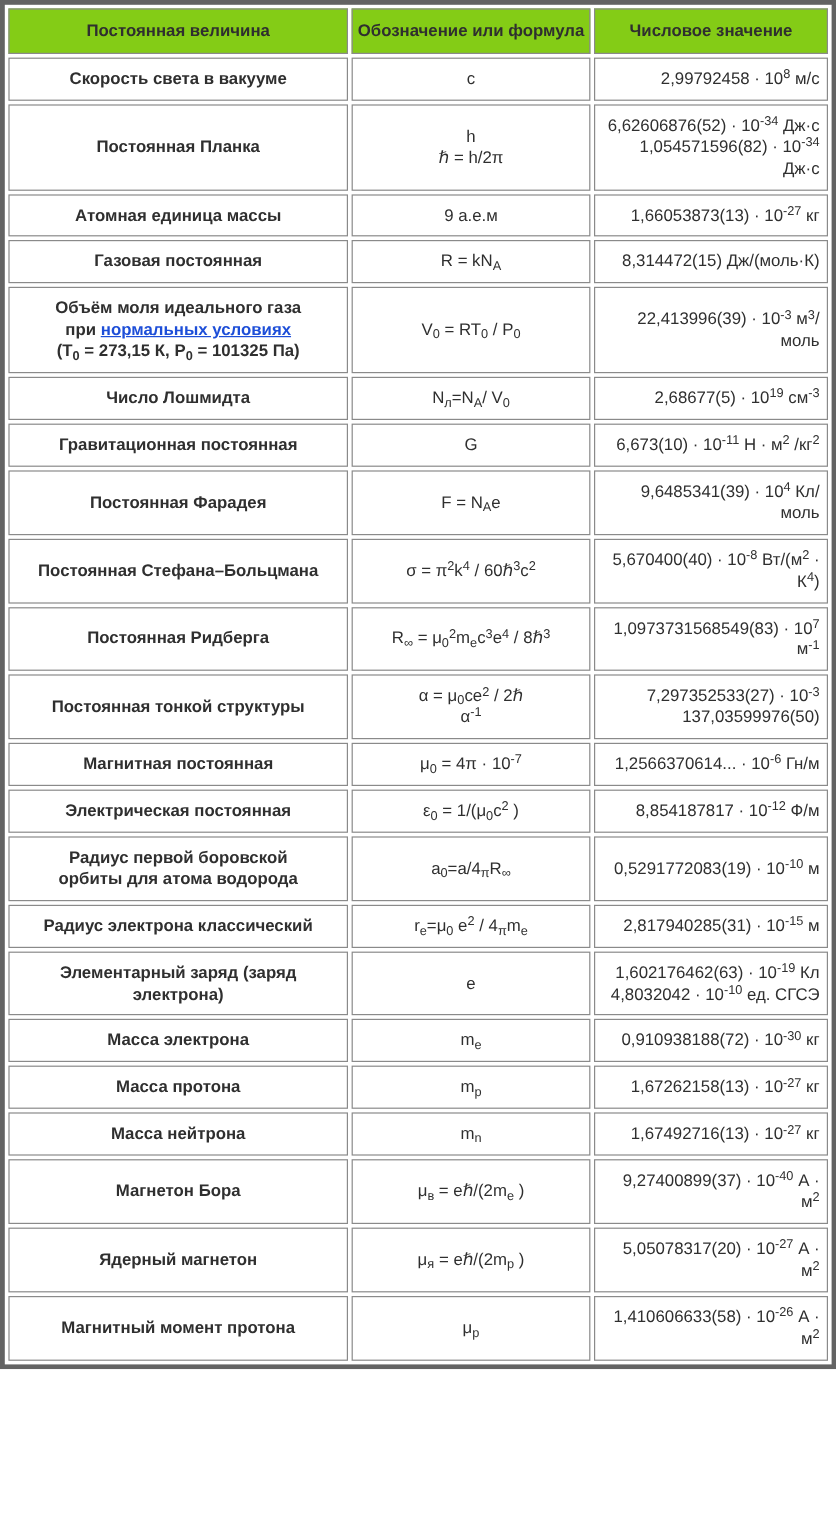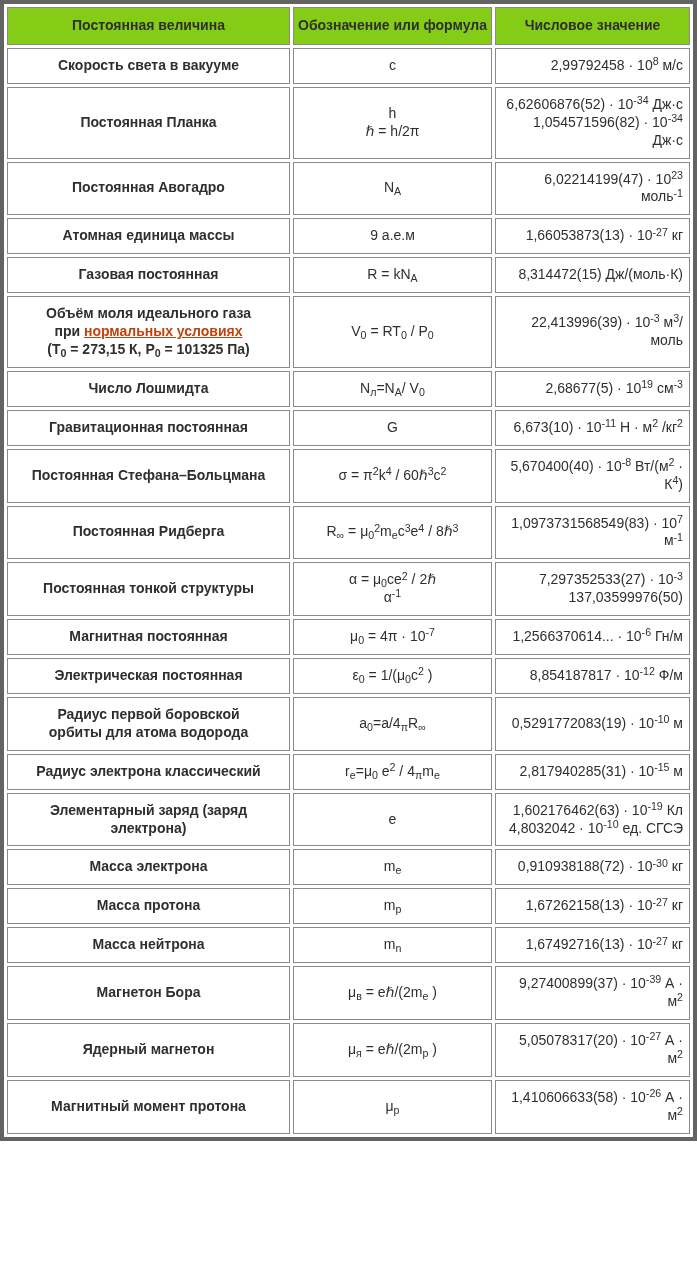--- a/index.html
+++ b/index.html
@@ -60,21 +60,21 @@
     line-height: 0;
   }
   sub {
     font-size: 0.76em;
     vertical-align: baseline;
     position: relative;
     top: 0.28em;
     line-height: 0;
   }
   a.inline-link {
-    color: #c2410c;
+    color: #1d4ed8;
     cursor: pointer;
   }
 </style>
 </head>
 <body>
 
 <div class="page">
   <table class="constants-table">
     <colgroup>
       <col class="c1">
@@ -93,25 +93,20 @@
           <td class="name-cell">Скорость света в вакууме</td>
           <td class="symbol-cell">c</td>
           <td class="value-cell">2,99792458 · 10<sup>8</sup> м/с</td>
         </tr>
         <tr>
           <td class="name-cell">Постоянная Планка</td>
           <td class="symbol-cell">h<br>ℏ = h/2π</td>
           <td class="value-cell">6,62606876(52) · 10<sup>-34</sup> Дж·с<br>1,054571596(82) · 10<sup>-34</sup> Дж·с</td>
         </tr>
         <tr>
-          <td class="name-cell">Постоянная Авогадро</td>
-          <td class="symbol-cell">N<sub>A</sub></td>
-          <td class="value-cell">6,02214199(47) · 10<sup>23</sup> моль<sup>-1</sup></td>
-        </tr>
-        <tr>
           <td class="name-cell">Атомная единица массы</td>
           <td class="symbol-cell">9 а.е.м</td>
           <td class="value-cell">1,66053873(13) · 10<sup>-27</sup> кг</td>
         </tr>
         <tr>
           <td class="name-cell">Газовая постоянная</td>
           <td class="symbol-cell">R = kN<sub>A</sub></td>
           <td class="value-cell">8,314472(15) Дж/(моль·К)</td>
         </tr>
         <tr>
@@ -123,20 +118,25 @@
           <td class="name-cell">Число Лошмидта</td>
           <td class="symbol-cell">N<sub>л</sub>=N<sub>A</sub>/ V<sub>0</sub></td>
           <td class="value-cell">2,68677(5) · 10<sup>19</sup> см<sup>-3</sup></td>
         </tr>
         <tr>
           <td class="name-cell">Гравитационная постоянная</td>
           <td class="symbol-cell">G</td>
           <td class="value-cell">6,673(10) · 10<sup>-11</sup> Н · м<sup>2</sup> /кг<sup>2</sup></td>
         </tr>
         <tr>
+          <td class="name-cell">Постоянная Фарадея</td>
+          <td class="symbol-cell">F = N<sub>А</sub>e</td>
+          <td class="value-cell">9,6485341(39) · 10<sup>4</sup> Кл/моль</td>
+        </tr>
+        <tr>
           <td class="name-cell">Постоянная Стефана–Больцмана</td>
           <td class="symbol-cell">σ = π<sup>2</sup>k<sup>4</sup> / 60ℏ<sup>3</sup>c<sup>2</sup></td>
           <td class="value-cell">5,670400(40) · 10<sup>-8</sup> Вт/(м<sup>2</sup> · К<sup>4</sup>)</td>
         </tr>
         <tr>
           <td class="name-cell">Постоянная Ридберга</td>
           <td class="symbol-cell">R<sub>∞</sub> = μ<sub>0</sub><sup>2</sup>m<sub>e</sub>c<sup>3</sup>e<sup>4</sup> / 8ℏ<sup>3</sup></td>
           <td class="value-cell">1,0973731568549(83) · 10<sup>7</sup> м<sup>-1</sup></td>
         </tr>
         <tr>
@@ -180,21 +180,21 @@
           <td class="value-cell">1,67262158(13) · 10<sup>-27</sup> кг</td>
         </tr>
         <tr>
           <td class="name-cell">Масса нейтрона</td>
           <td class="symbol-cell">m<sub>n</sub></td>
           <td class="value-cell">1,67492716(13) · 10<sup>-27</sup> кг</td>
         </tr>
         <tr>
           <td class="name-cell">Магнетон Бора</td>
           <td class="symbol-cell">μ<sub>в</sub> = eℏ/(2m<sub>e</sub> )</td>
-          <td class="value-cell">9,27400899(37) · 10<sup>-39</sup> А · м<sup>2</sup></td>
+          <td class="value-cell">9,27400899(37) · 10<sup>-40</sup> А · м<sup>2</sup></td>
         </tr>
         <tr>
           <td class="name-cell">Ядерный магнетон</td>
           <td class="symbol-cell">μ<sub>я</sub> = eℏ/(2m<sub>p</sub> )</td>
           <td class="value-cell">5,05078317(20) · 10<sup>-27</sup> А · м<sup>2</sup></td>
         </tr>
         <tr>
           <td class="name-cell">Магнитный момент протона</td>
           <td class="symbol-cell">μ<sub>p</sub></td>
           <td class="value-cell">1,410606633(58) · 10<sup>-26</sup> А · м<sup>2</sup></td>

